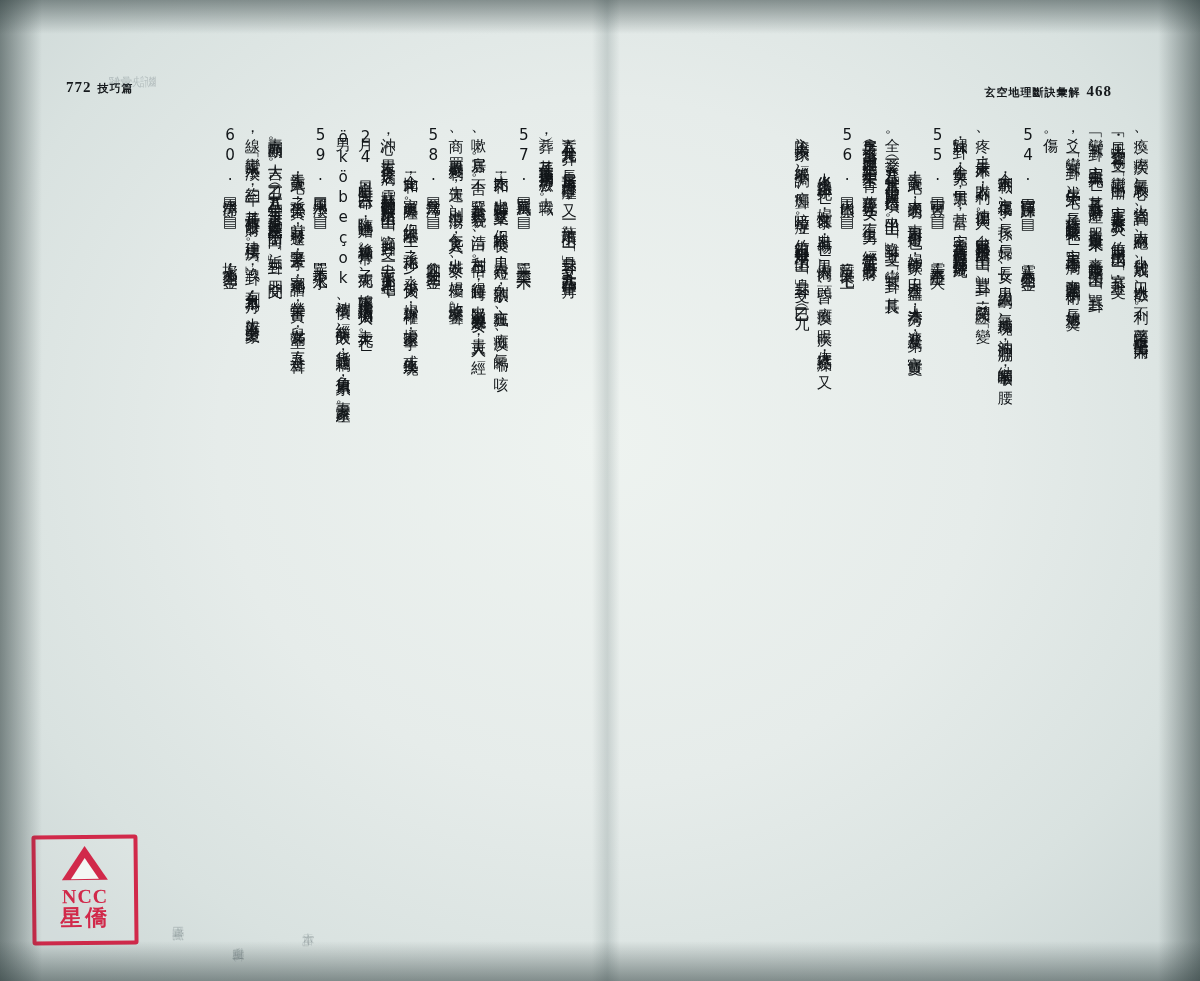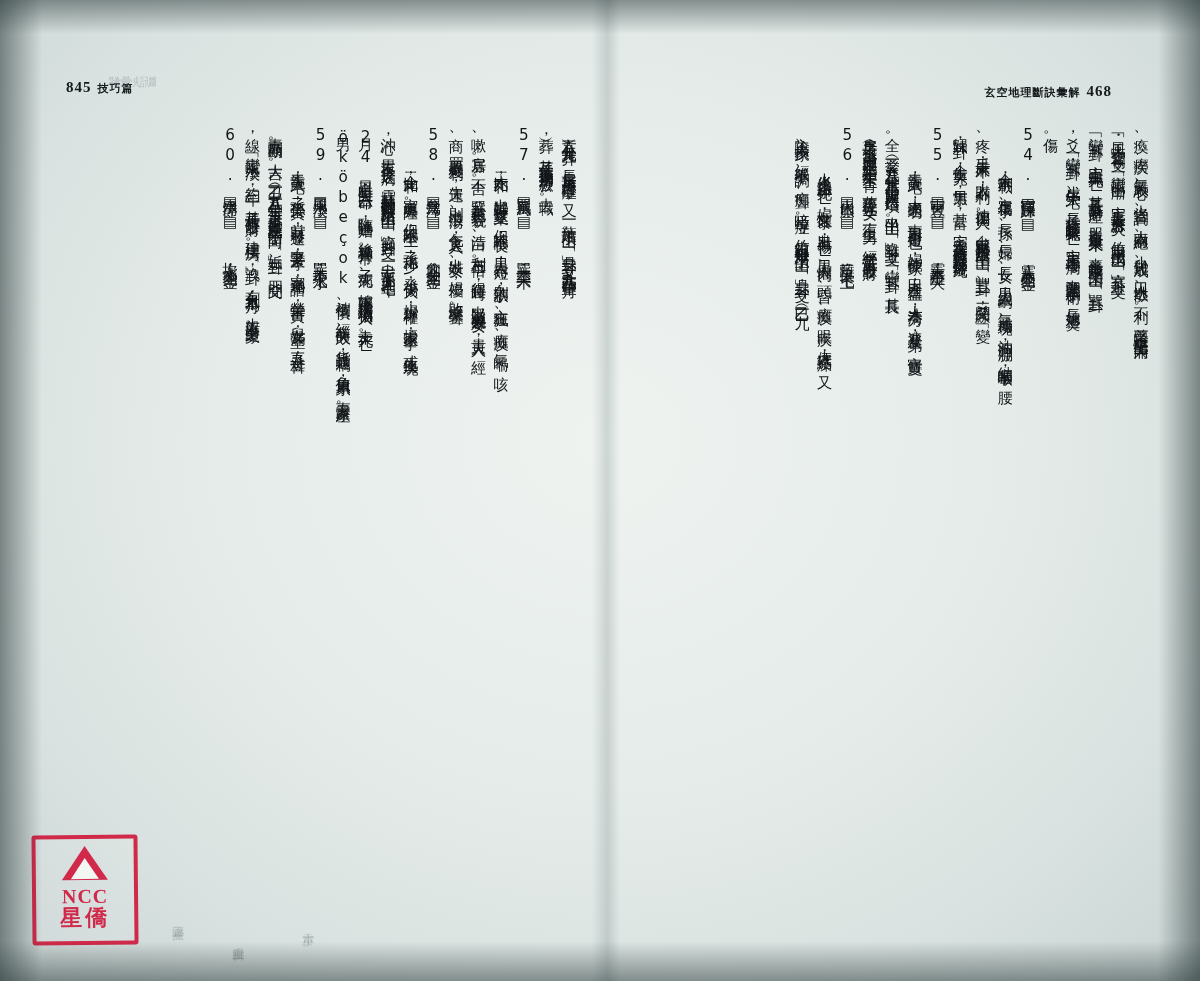--- a/index.html
+++ b/index.html
@@ -183,21 +183,21 @@
 </head>
 <body>
 
 <div id="page">
 
   <div class="runhead" id="runhead-right">
     <span class="label">玄空地理斷訣彙解</span><span class="folio">468</span>
   </div>
 
   <div class="runhead" id="runhead-left">
-    <span class="folio">845</span><span class="label">技巧篇</span>
+    <span class="folio">772</span><span class="label">技巧篇</span>
   </div>
   <div id="showthrough">斷訣彙解</div>
 
   <div class="page-body" id="body-right">
       <div class="vcol">瘓、癆疾、氣嚴攻心、火盜官詞、人財兩絕、小兒難成、人口逃散、不利。曾考驗一宅坐巳兼丙</div>
       <div class="vcol">・「風天小畜」初二爻，變「風山漸」，宅主之長女患肝炎。竹山辜宅坐戌山。「塞」卦上交，</div>
       <div class="vcol">變「漸」卦、宅主中風死亡，其長子爲爭財產，服毒自殺未果。嘉義市陳宅坐未山。「巽」卦二</div>
       <div class="vcol">爻，變「漸」卦，戊午年入宅、長子任教師咳嗽死亡、宅主患尿毒病、妻曾開腦手術、長媳遭燙</div>
       <div class="vcol">傷。</div>
       <div class="vcol">54.雷澤歸妹▤▤　震八木・兌四金。</div>

